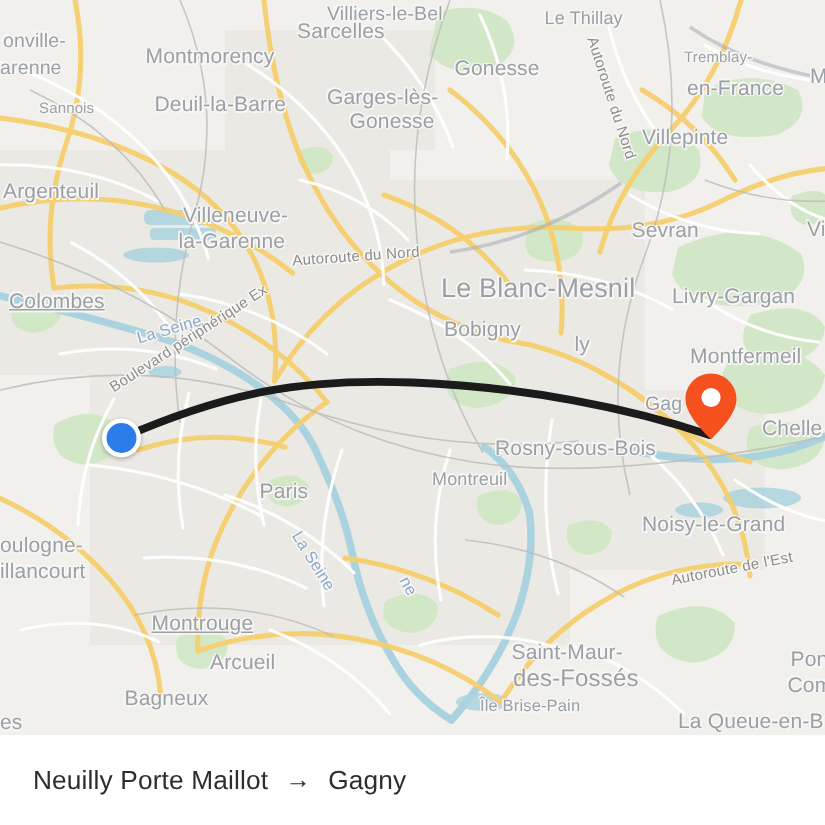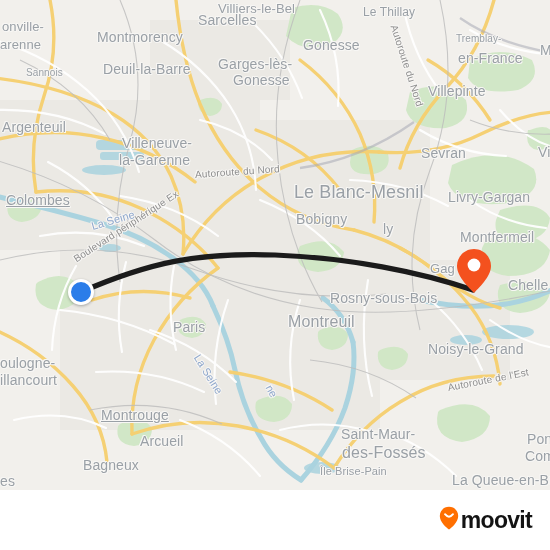--- a/index.html
+++ b/index.html
@@ -329,21 +329,21 @@
         <div class="lbl" style="left: 538px; top: 145px; font-size: 14px;">Vil</div>
         <div class="lbl" style="left: 6px; top: 193px; font-size: 14px; text-decoration: underline;">Colombes</div>
         <div class="lbl" style="left: 404px; top: 190px; font-size: 14px; padding-left: 44px;">Livry-Gargan</div>
         <div class="lbl" style="left: 296px; top: 212px; font-size: 14px;">Bobigny</div>
         <div class="lbl" style="left: 460px; top: 230px; font-size: 14px;">Montfermeil</div>
         <div class="lbl" style="left: 383px; top: 222px; font-size: 14px;">ly</div>
         <div class="lbl" style="left: 430px; top: 262px; font-size: 13px;">Gag</div>
         <div class="lbl" style="left: 508px; top: 278px; font-size: 14px;">Chelle</div>
         <div class="lbl" style="left: 330px; top: 291px; font-size: 14px;">Rosny-sous-Bois</div>
         <div class="lbl" style="left: 173px; top: 320px; font-size: 14px;">Paris</div>
-        <div class="lbl" style="left: 288px; top: 313px; font-size: 16px;">Montreuil</div>
+        <div class="lbl" style="left: 288px; top: 313px; font-size: 12px;">Montreuil</div>
         <div class="lbl" style="left: 428px; top: 342px; font-size: 14px;">Noisy-le-Grand</div>
         <div class="lbl" style="left: 0px; top: 356px; font-size: 14px;">oulogne-</div>
         <div class="lbl" style="left: 0px; top: 373px; font-size: 14px;">illancourt</div>
         <div class="lbl" style="left: 101px; top: 408px; font-size: 14px; text-decoration: underline;">Montrouge</div>
         <div class="lbl" style="left: 140px; top: 434px; font-size: 14px;">Arcueil</div>
         <div class="lbl" style="left: 341px; top: 427px; font-size: 14px;">Saint-Maur-</div>
         <div class="lbl" style="left: 342px; top: 444px; font-size: 16px;">des-Fossés</div>
         <div class="lbl" style="left: 527px; top: 432px; font-size: 14px;">Pon</div>
         <div class="lbl" style="left: 525px; top: 449px; font-size: 14px;">Com</div>
         <div class="lbl" style="left: 83px; top: 458px; font-size: 14px;">Bagneux</div>
@@ -373,24 +373,20 @@
       <svg viewBox="0 0 36 46" width="36" height="46">
         <path d="M18 1 C 8.6 1, 1 8.6, 1 18 C 1 29, 14 40.5, 18 45 C 22 40.5, 35 29, 35 18 C 35 8.6, 27.4 1, 18 1 Z" fill="#f4511e"></path>
         <circle cx="18" cy="17" r="6.4" fill="#ffffff"></circle>
       </svg>
     </div>
 
 
   </div>
 
   <div class="footer">
-    <div class="brand">
-      <span class="brand-mark">
-        <svg width="20" height="24" viewBox="0 0 20 24">
-          <path d="M10 0.8 C 4.8 0.8, 0.8 4.8, 0.8 10 C 0.8 16, 7.6 22, 10 23.4 C 12.4 22, 19.2 16, 19.2 10 C 19.2 4.8, 15.2 0.8, 10 0.8 Z" fill="#ff6f00"></path>
-          <path d="M6 8.2 Q 10 13.2, 14 8.2" fill="none" stroke="#ffffff" stroke-width="1.9" stroke-linecap="round"></path>
-        </svg>
-      </span>
-      <span class="brand-text">moovit</span>
+    <div class="trip">
+      <span>Neuilly Porte Maillot</span>
+      <span class="trip-arrow">→</span>
+      <span>Gagny</span>
     </div>
   </div>
 
 </div>
 
 </body></html>

